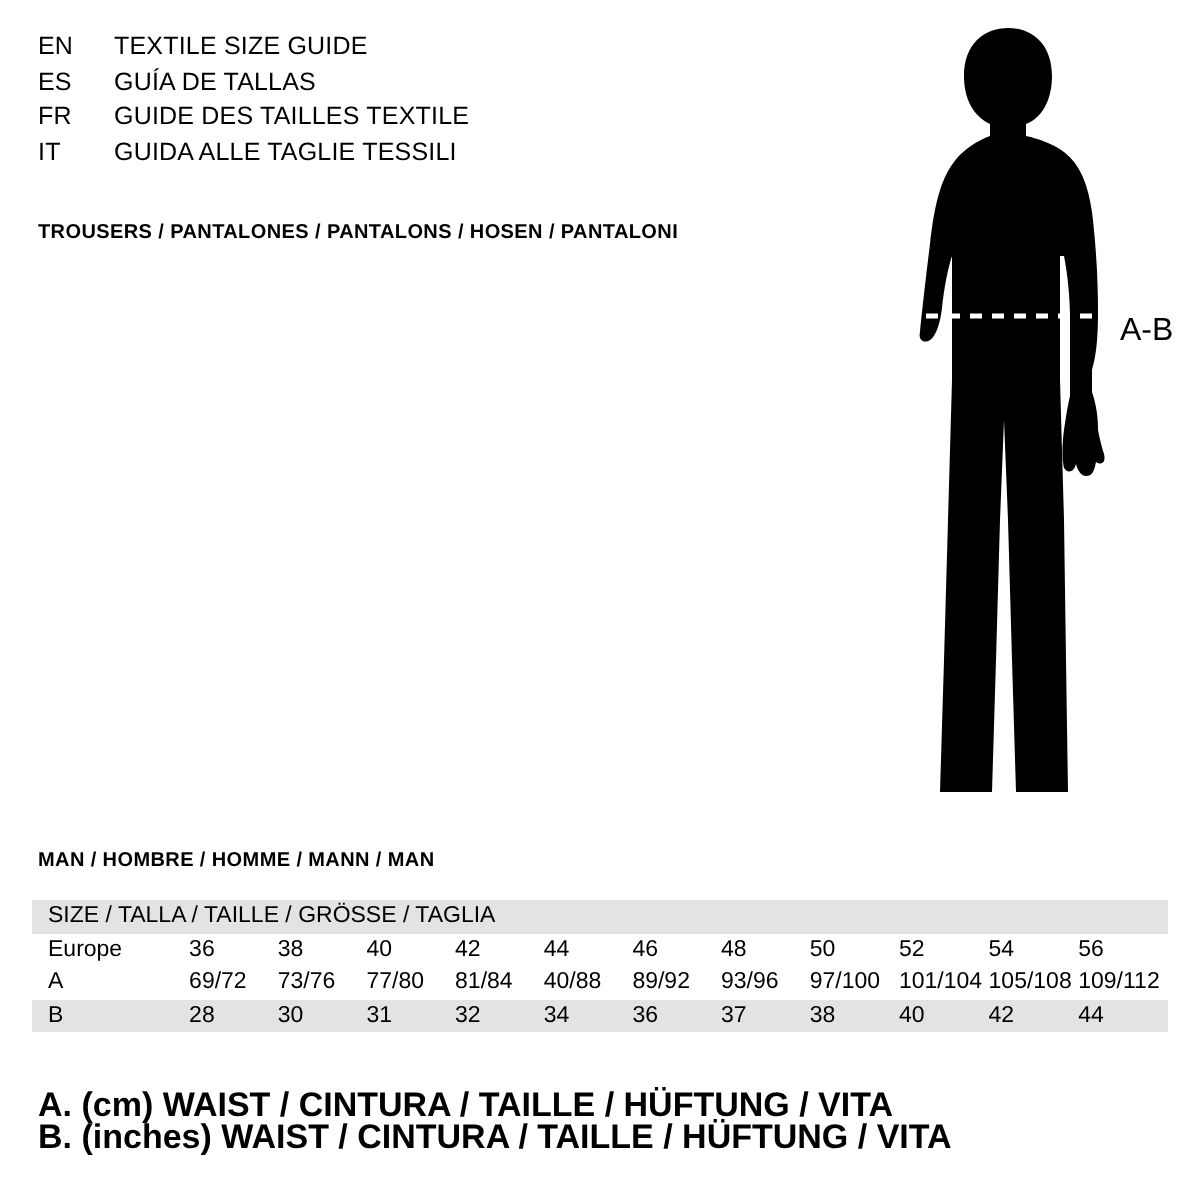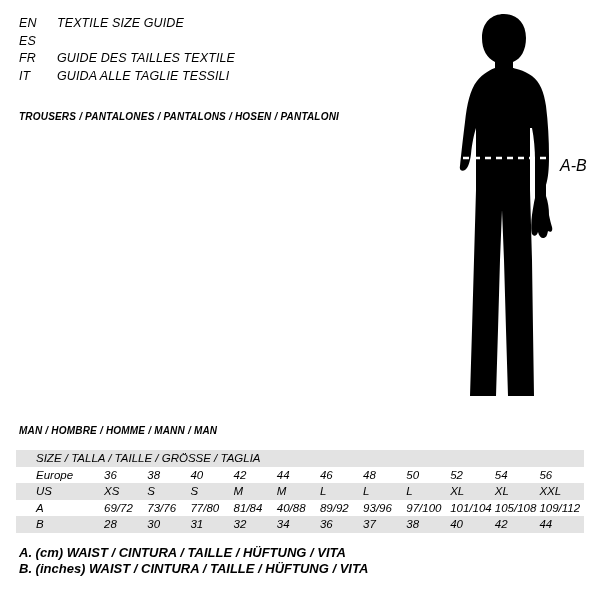--- a/index.html
+++ b/index.html
@@ -12,21 +12,20 @@
     height: 600px;
     font-family: "Liberation Sans", sans-serif;
     color: #000000;
     position: relative;
     overflow: hidden;
   }
   .page {
     position: relative;
     width: 600px;
     height: 600px;
-    font-style: italic;
   }
 
   
   .lang-block {
     position: absolute;
     left: 19px;
     top: 16px;
     width: 350px;
   }
   .lang-row {
@@ -91,52 +90,53 @@
     padding: 0;
     height: 16.5px;
     font-weight: normal;
     vertical-align: middle;
   }
   table.size-table tr.shaded {
     background: #e3e3e3;
   }
   table.size-table td.lbl, table.size-table th.lbl {
     width: 72px;
-    padding-left: 20px;
+    padding-left: 8px;
   }
   table.size-table td.val, table.size-table th.val {
     width: 45px;
     margin-left: 23px;
   }
   table.size-table th {
     font-weight: normal;
   }
 
   
   .footnotes {
     position: absolute;
     left: 19px;
     top: 545px;
-    font-size: 13px;
+    font-size: 17px;
     line-height: 15.5px;
     font-weight: bold;
   }
 </style>
 </head>
 <body>
 
 <div class="page">
 
   <div class="lang-block">
     <div class="lang-row">
       <div class="lang-code">EN</div>
       <div class="lang-text">TEXTILE SIZE GUIDE</div>
     </div>
     <div class="lang-row">
       <div class="lang-code">ES</div>
+      <div class="lang-text">GUÍA DE TALLAS</div>
     </div>
     <div class="lang-row">
       <div class="lang-code">FR</div>
       <div class="lang-text">GUIDE DES TAILLES TEXTILE</div>
     </div>
     <div class="lang-row">
       <div class="lang-code">IT</div>
       <div class="lang-text">GUIDA ALLE TAGLIE TESSILI</div>
     </div>
   </div>
@@ -169,34 +169,20 @@
         <td class="val">40</td>
         <td class="val">42</td>
         <td class="val">44</td>
         <td class="val">46</td>
         <td class="val">48</td>
         <td class="val">50</td>
         <td class="val">52</td>
         <td class="val">54</td>
         <td class="val">56</td>
       </tr>
-      <tr class="shaded">
-        <td class="lbl">US</td>
-        <td class="val">XS</td>
-        <td class="val">S</td>
-        <td class="val">S</td>
-        <td class="val">M</td>
-        <td class="val">M</td>
-        <td class="val">L</td>
-        <td class="val">L</td>
-        <td class="val">L</td>
-        <td class="val">XL</td>
-        <td class="val">XL</td>
-        <td class="val">XXL</td>
-      </tr>
       <tr>
         <td class="lbl">A</td>
         <td class="val">69/72</td>
         <td class="val">73/76</td>
         <td class="val">77/80</td>
         <td class="val">81/84</td>
         <td class="val">40/88</td>
         <td class="val">89/92</td>
         <td class="val">93/96</td>
         <td class="val">97/100</td>

